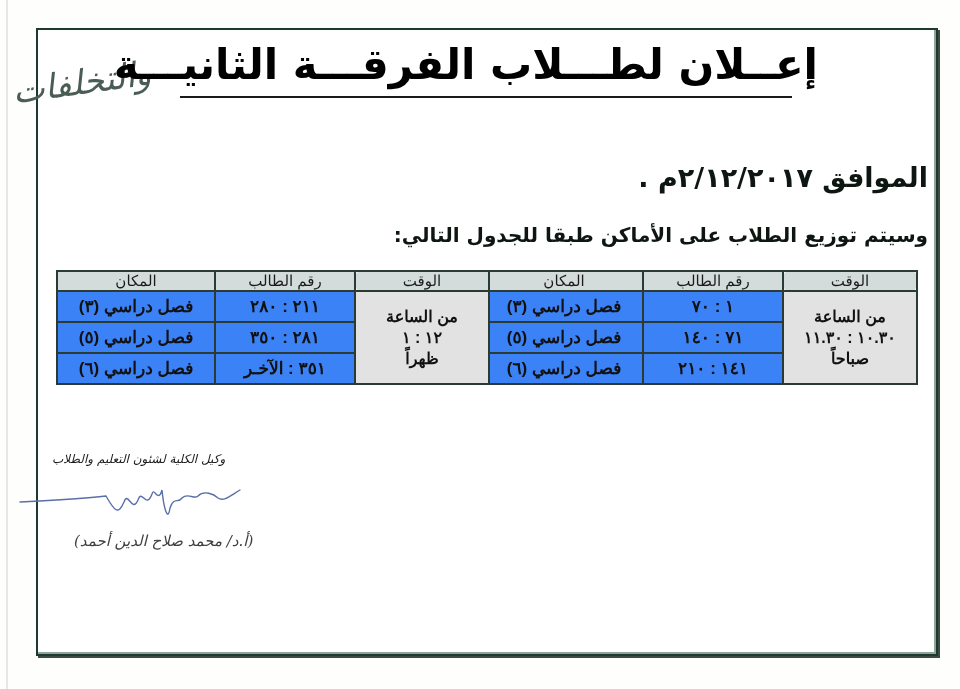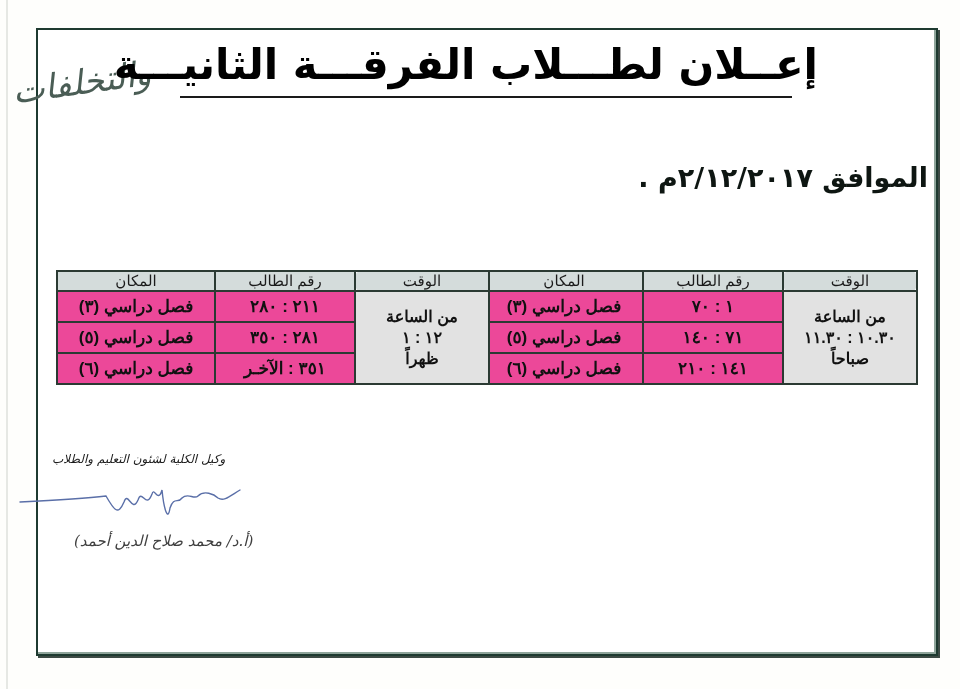--- a/index.html
+++ b/index.html
@@ -87,21 +87,21 @@
     }
     table.sched td.time {
       background: #e2e2e2;
       font-weight: bold;
       font-size: 16px;
       line-height: 21px;
       margin-top: 10px;
     }
     table.sched td.place, table.sched td.ids {
       font-weight: bold;
-      background: #ec4899;
+      background: #3b82f6;
     }
     .tbl-right { right: 42px; top: 270px; }
     .tbl-left  { left: 56px; top: 270px; }
     .col-time  { width: 134px; border-radius: 6px; }
     .col-ids   { width: 140px; margin-top: 38px; }
     .col-place { width: 158px; }
     .signature-title {
       position: absolute; left: 52px; top: 452px;
       font-family: "DejaVu Serif", serif;
       font-style: italic;
@@ -124,20 +124,21 @@
 
 <div class="page">
   <div class="page-edge"></div>
   <div class="frame"></div>
 
   <div class="handwritten">والتخلفات</div>
   <div class="title">إعــلان لطـــلاب الفرقـــة الثانيـــة</div>
   <div class="title-underline"></div>
 
   <div class="line line-2">الموافق ٢/١٢/٢٠١٧م .</div>
+  <div class="line line-3">وسيتم توزيع الطلاب على الأماكن طبقا للجدول التالي:</div>
 
   <table class="sched tbl-right">
     <tbody>
         <tr>
       <th class="col-time">الوقت</th>
       <th class="col-ids">رقم الطالب</th>
       <th class="col-place">المكان</th>
     </tr>
     <tr>
       <td class="time" rowspan="3">

